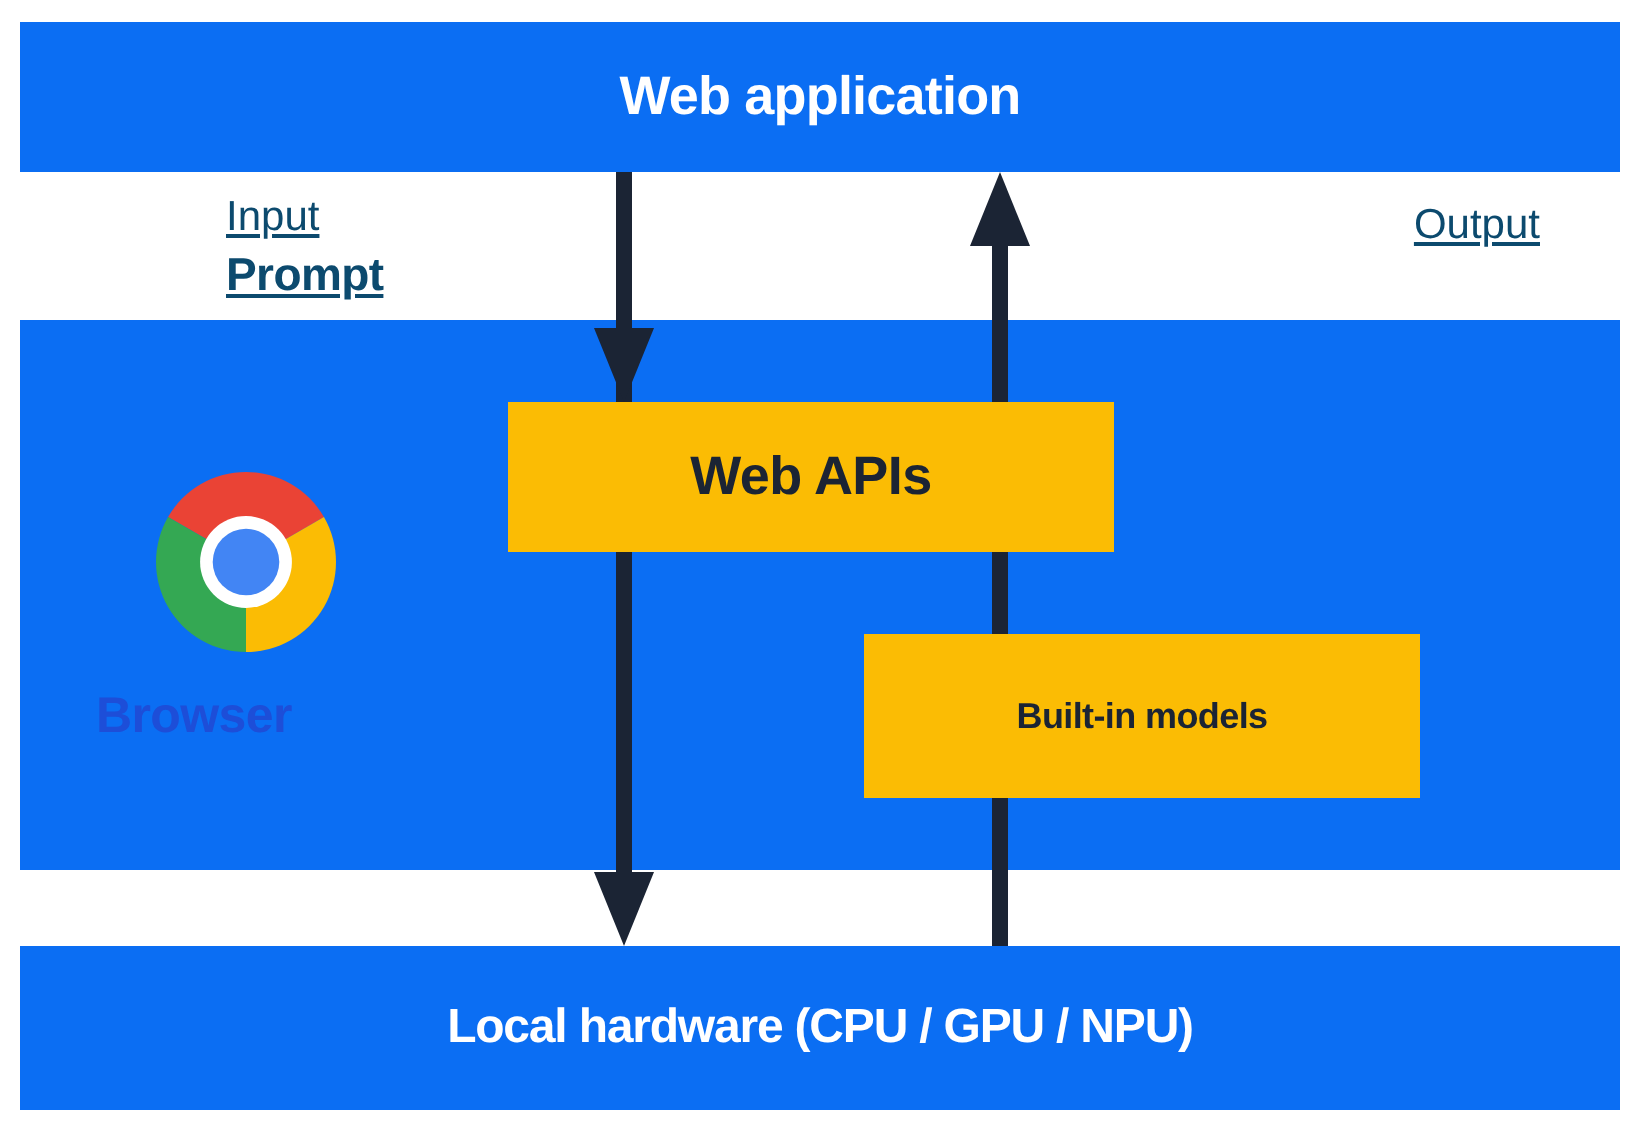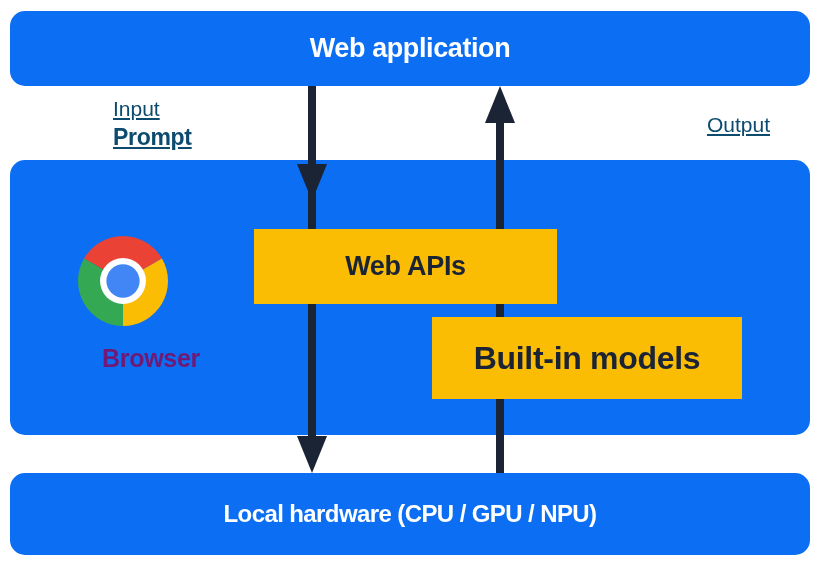--- a/index.html
+++ b/index.html
@@ -8,57 +8,56 @@
     width:820px;height:566px;
     background:#ffffff;
     font-family:"Liberation Sans", sans-serif;
     overflow:hidden;
   }
   .band{
     position:absolute;left:10px;width:800px;
     background:#0b6ef3;
     display:flex;align-items:center;justify-content:center;
     z-index:0;
-    border-radius:15px;
   }
   .band-top{top:11px;height:75px;}
   .band-middle{top:160px;height:275px;}
   .band-bottom{top:473px;height:82px;}
   .band-title{
     color:#ffffff;font-weight:700;font-size:27px;letter-spacing:-0.4px;
   }
   .band-bottom .band-title{font-size:24px;letter-spacing:-0.6px;}
 
   .flow-label{position:absolute;z-index:1;color:#0c4a6e;text-decoration:underline;}
   .flow-label .caption{font-size:21px;font-weight:400;line-height:26px;}
   .flow-label .label{font-size:23px;font-weight:700;line-height:30px;letter-spacing:-0.3px;}
   .flow-input{left:113px;top:96px;text-align:left;}
-  .flow-output{right:50px;top:112px;text-align:left;}
+  .flow-output{right:50px;top:100px;text-align:left;}
 
   .arrow-line{position:absolute;width:8px;background:#1b2434;z-index:1;}
   .line-down{left:308px;top:86px;height:352px;}
   .line-up{left:496px;top:120px;height:353px;}
   .arrowhead{position:absolute;width:0;height:0;z-index:1;}
   .head-down{border-left:15px solid transparent;border-right:15px solid transparent;border-top:37px solid #1b2434;}
   .head-down-upper{left:297px;top:164px;}
   .head-down-lower{left:297px;top:436px;}
   .head-up{left:485px;top:86px;border-left:15px solid transparent;border-right:15px solid transparent;border-bottom:37px solid #1b2434;}
 
   .yellow-box{
     position:absolute;background:#fbbc04;z-index:2;
     display:flex;flex-direction:column;align-items:center;justify-content:center;
     color:#1b2434;font-weight:700;text-align:center;
   }
-  .box-web-apis{left:254px;top:201px;width:303px;height:75px;font-size:27px;letter-spacing:-0.3px;margin-top:28px;}
-  .box-builtin{left:432px;top:317px;width:310px;height:82px;font-size:32px;line-height:33px;letter-spacing:-0.3px;text-align:center;}
+  .box-web-apis{left:254px;top:201px;width:303px;height:75px;font-size:27px;letter-spacing:-0.3px;}
+  .box-builtin{left:432px;top:317px;width:278px;height:82px;font-size:18px;line-height:33px;letter-spacing:-0.3px;text-align:center;}
 
   .chrome-logo{position:absolute;left:78px;top:236px;width:90px;height:90px;z-index:1;}
   .browser-label{
     position:absolute;left:48px;top:344px;width:152px;z-index:1;
-    text-align:right;color:#701a75;font-size:25px;font-weight:700;letter-spacing:-0.3px;
+    text-align:left;color:#1d4ed8;font-size:25px;font-weight:700;letter-spacing:-0.3px;
   }
 </style>
 </head>
 <body>
 
 <div class="canvas">
 
   <div class="band band-top">
     <span class="band-title">Web application</span>
   </div>

